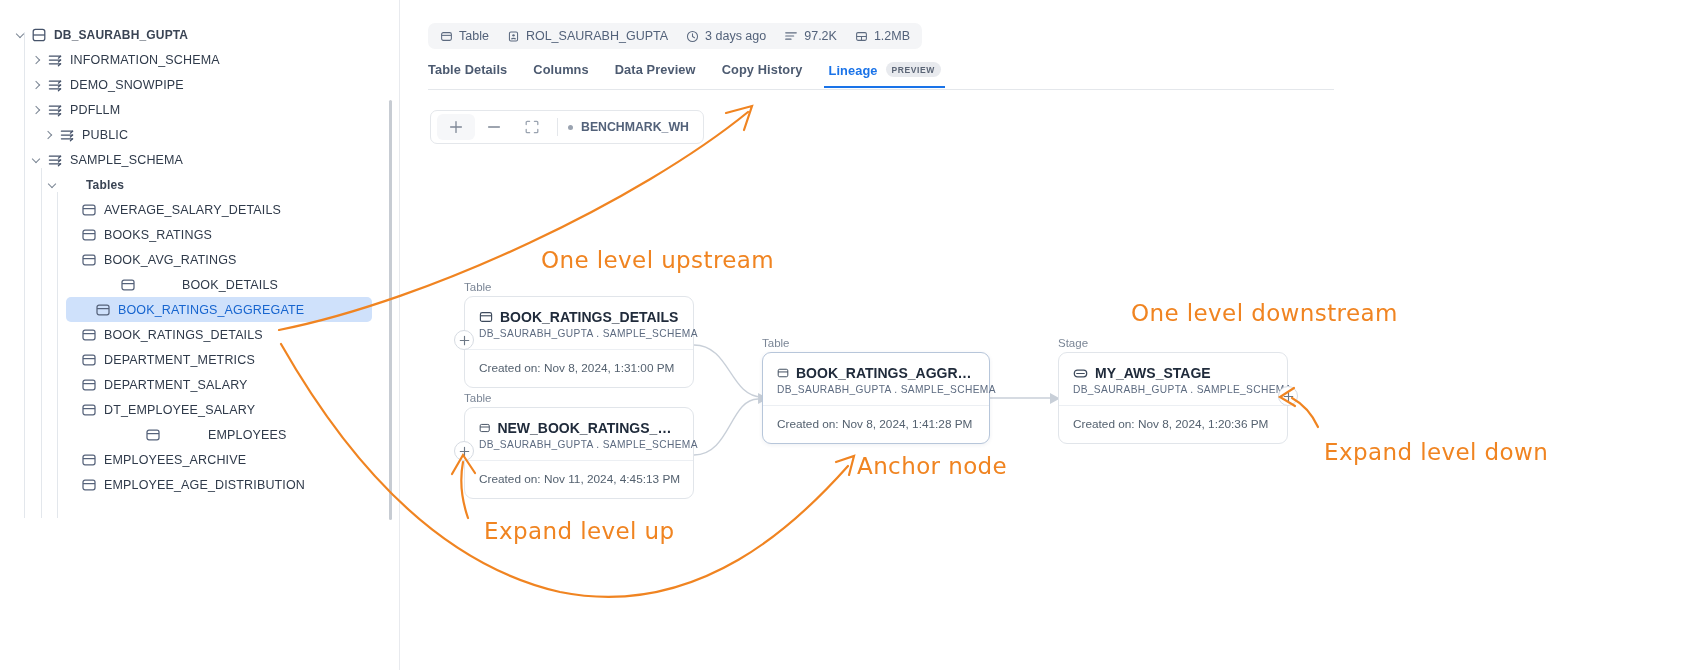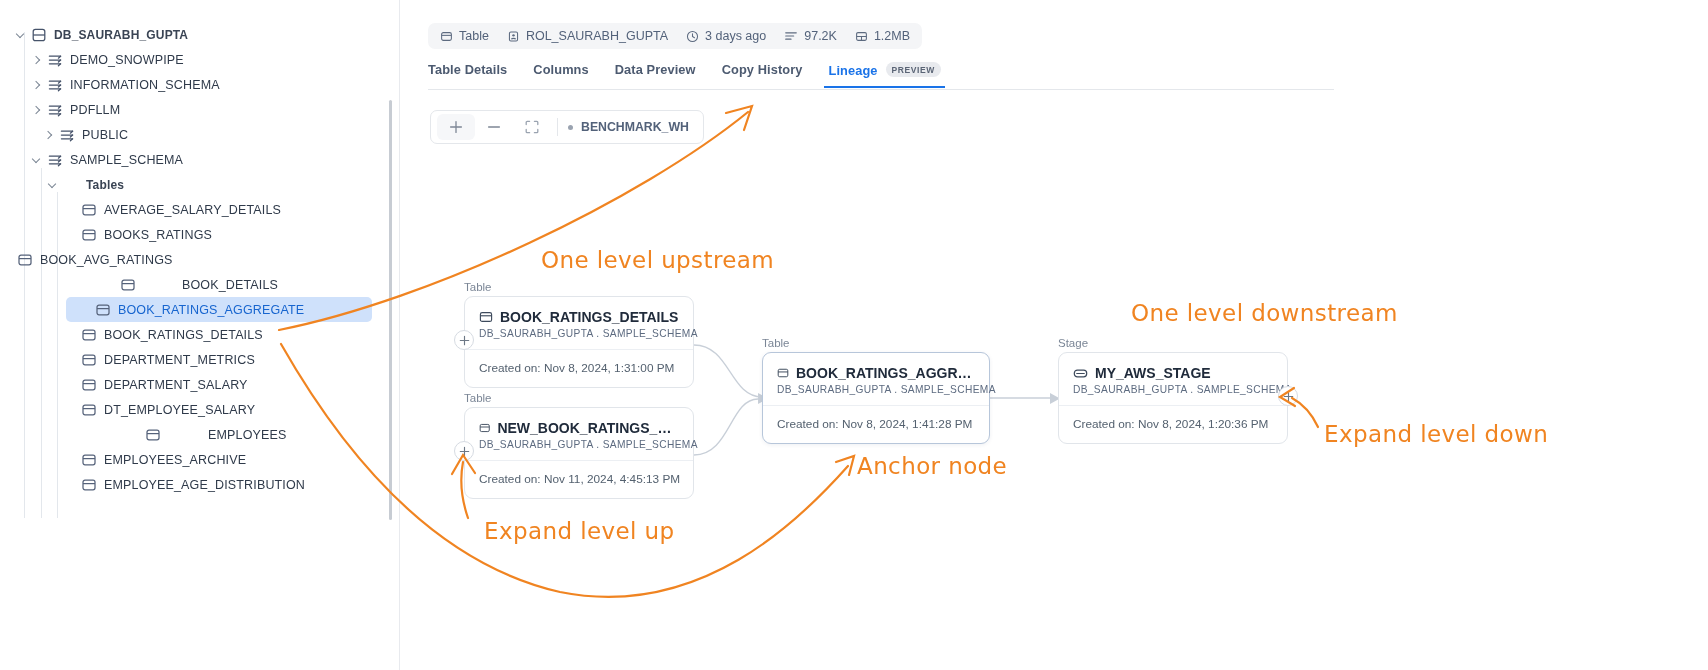--- a/index.html
+++ b/index.html
@@ -159,29 +159,29 @@
             <path d="M2.2 8h11.6" stroke="#46536a" stroke-width="1.25"></path>
           </svg>
           <span class="lbl soft">DB_SAURABH_GUPTA</span>
         </div>
         <div class="row" style="padding-left: 30px;">
           <span class="chev"></span>
           <svg class="ico" viewBox="0 0 16 16">
             <path d="M2.4 4.2h11.2M2.4 8h11.2M2.4 11.8h11.2" stroke="#46536a" stroke-width="1.25" stroke-linecap="round"></path>
             <path d="M13.6 4.2l-2.2 2M13.6 8l-2.2 2M13.6 11.8l-2.2 2" stroke="#46536a" stroke-width="1.25" stroke-linecap="round"></path>
           </svg>
-          <span class="lbl">DEMO_SNOWPIPE</span>
+          <span class="lbl">INFORMATION_SCHEMA</span>
         </div>
         <div class="row" style="padding-left: 30px;">
           <span class="chev"></span>
           <svg class="ico" viewBox="0 0 16 16">
             <path d="M2.4 4.2h11.2M2.4 8h11.2M2.4 11.8h11.2" stroke="#46536a" stroke-width="1.25" stroke-linecap="round"></path>
             <path d="M13.6 4.2l-2.2 2M13.6 8l-2.2 2M13.6 11.8l-2.2 2" stroke="#46536a" stroke-width="1.25" stroke-linecap="round"></path>
           </svg>
-          <span class="lbl">INFORMATION_SCHEMA</span>
+          <span class="lbl">DEMO_SNOWPIPE</span>
         </div>
         <div class="row" style="padding-left: 30px;">
           <span class="chev"></span>
           <svg class="ico" viewBox="0 0 16 16">
             <path d="M2.4 4.2h11.2M2.4 8h11.2M2.4 11.8h11.2" stroke="#46536a" stroke-width="1.25" stroke-linecap="round"></path>
             <path d="M13.6 4.2l-2.2 2M13.6 8l-2.2 2M13.6 11.8l-2.2 2" stroke="#46536a" stroke-width="1.25" stroke-linecap="round"></path>
           </svg>
           <span class="lbl">PDFLLM</span>
         </div>
         <div class="row" style="padding-left: 42px;">
@@ -214,21 +214,21 @@
           <span class="lbl">AVERAGE_SALARY_DETAILS</span>
         </div>
         <div class="row" style="padding-left: 64px;">
           <span class="chev none"></span>
           <svg class="ico" viewBox="0 0 16 16">
             <rect x="2" y="3.2" width="12" height="9.6" rx="2" fill="none" stroke="#55627a" stroke-width="1.25"></rect>
             <path d="M2 6.6h12" stroke="#55627a" stroke-width="1.25"></path>
           </svg>
           <span class="lbl">BOOKS_RATINGS</span>
         </div>
-        <div class="row" style="">
+        <div class="row" style="padding-left: 64px;">
           <span class="chev none"></span>
           <svg class="ico" viewBox="0 0 16 16">
             <rect x="2" y="3.2" width="12" height="9.6" rx="2" fill="none" stroke="#55627a" stroke-width="1.25"></rect>
             <path d="M2 6.6h12" stroke="#55627a" stroke-width="1.25"></path>
           </svg>
           <span class="lbl">BOOK_AVG_RATINGS</span>
         </div>
         <div class="row" style="padding-left: 64px; gap: 39px;">
           <span class="chev none"></span>
           <svg class="ico" viewBox="0 0 16 16">
@@ -482,17 +482,17 @@
       <path d="M281 344 C 330 430, 420 560, 560 592 C 700 620, 800 520, 848 466"></path>
       <path d="M836 462 L 854 456 L 849 475"></path>
 
       <path d="M1318 427 C 1312 414, 1303 404, 1292 398"></path>
       <path d="M1294 388 L 1280 397 L 1295 406"></path>
     </g>
   </svg>
 
   <div class="anno" style="left:541px; top:247px;">One level upstream</div>
   <div class="anno" style="left:1131px; top:300px;">One level downstream</div>
-  <div class="anno" style="left:1324px; top:421px;">Expand level down</div>
+  <div class="anno" style="left:1324px; top:439px;">Expand level down</div>
   <div class="anno" style="left:857px; top:453px;">Anchor node</div>
   <div class="anno" style="left:484px; top:518px;">Expand level up</div>
 
 </div>
 
 </body></html>

